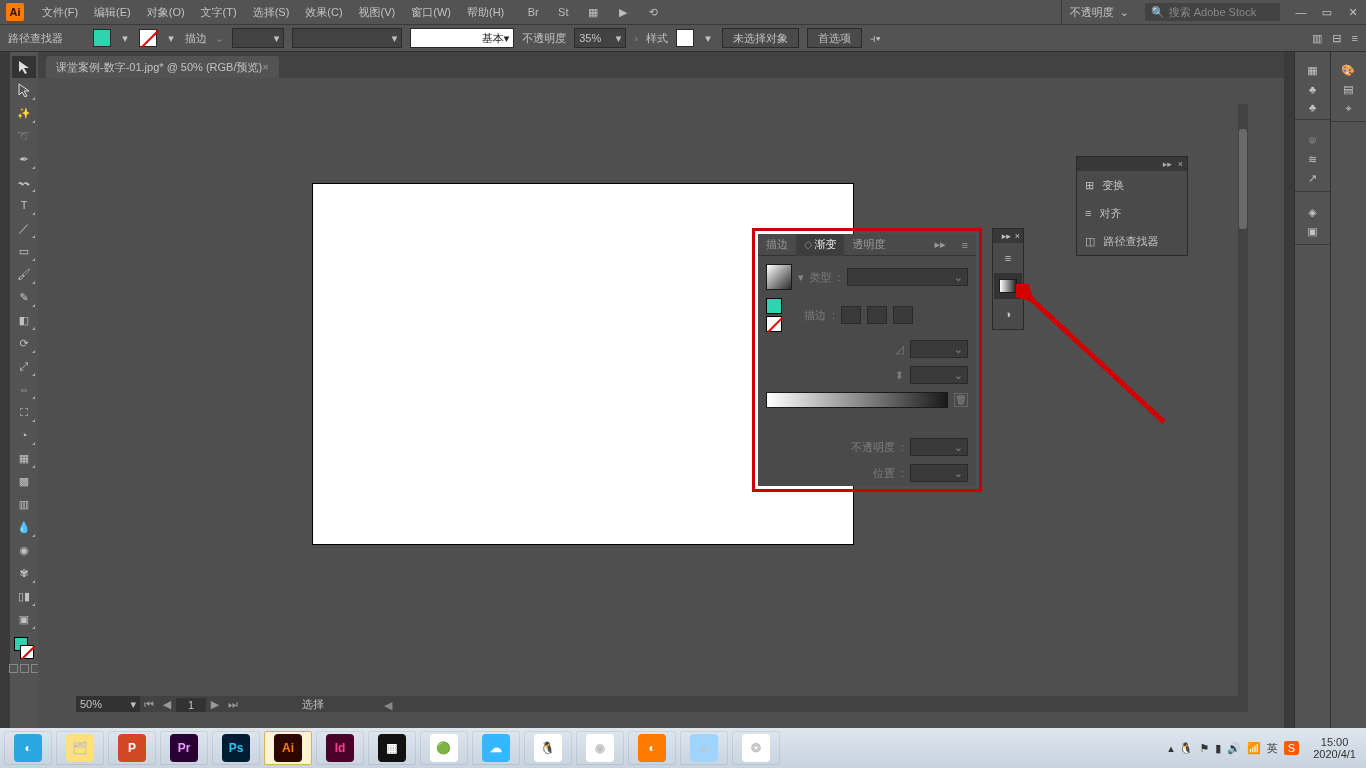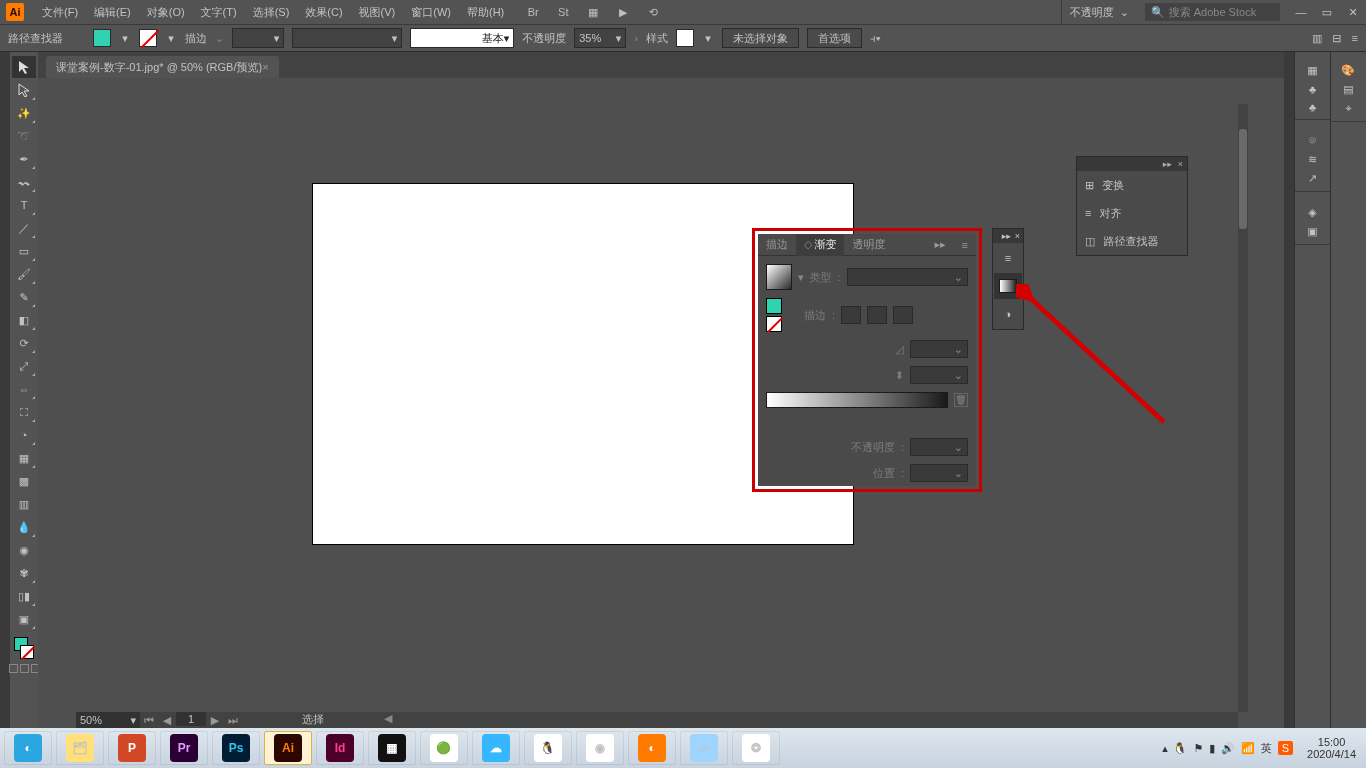--- a/index.html
+++ b/index.html
@@ -47,21 +47,21 @@
 .modes{display:flex;gap:2px;margin-top:2px;}
 .modes span{width:9px;height:9px;border:1px solid #888;}
 
 
 .docarea { flex:1; display:flex; flex-direction:column; position:relative; }
 .doctabs { height:26px; background:#424242; display:flex; align-items:flex-end; padding-left:8px; }
 .doctab { height:22px; background:#535353; padding:0 10px; display:flex; align-items:center; border-top-left-radius:3px; border-top-right-radius:3px; }
 .doctab .x { color:#999; }
 .canvas-wrap { flex:1; background:#4f4f4f; position:relative; overflow:hidden; }
 .artboard { position:absolute; left:275px; top:106px; width:540px; height:360px; background:#fff; box-shadow:0 0 0 1px #000; }
-.hscroll { position:absolute; left:38px; right:46px; bottom:0; height:16px; background:#424242; display:flex; align-items:flex-start; }
+.hscroll { position:absolute; left:38px; right:46px; bottom:16px; height:16px; background:#424242; display:flex; align-items:flex-end; }
 .zoom-dd { width:64px; height:16px; background:#323232; display:flex; align-items:center; justify-content:space-between; padding:0 4px; }
 .nav-btn { width:18px; height:16px; display:flex; align-items:center; justify-content:center; color:#999; }
 .page-in { width:30px; height:14px; background:#323232; color:#c2c2c2; display:flex; align-items:center; justify-content:center; }
 .vscroll { position:absolute; right:36px; top:26px; bottom:16px; width:10px; background:#424242; }
 .vscroll .thumb { position:absolute; left:1px; right:1px; top:25px; height:100px; background:#6a6a6a; border-radius:3px; }
 
 
 .right-gutter { width:10px; background:#3a3a3a; }
 .right-stack { width:36px; background:#535353; border-left:1px solid #2f2f2f; display:flex; flex-direction:column; align-items:center; padding-top:6px; gap:8px; }
 .stack-grp { display:flex; flex-direction:column; gap:6px; padding:6px 0; border-bottom:1px solid #3a3a3a; width:100%; align-items:center; }
@@ -446,16 +446,16 @@
     <span>▴</span>
     <span>🐧</span>
     <span>⚑</span>
     <span>▮</span>
     <span>🔊</span>
     <span>📶</span>
     <span>英</span>
     <span style="background:#ff5b00;color:#fff;padding:1px 4px;border-radius:2px">S</span>
     <div class="clock">
       <div>15:00</div>
-      <div>2020/4/14</div>
+      <div>2020/4/1</div>
     </div>
   </div>
 </div>
 
 </body></html>

